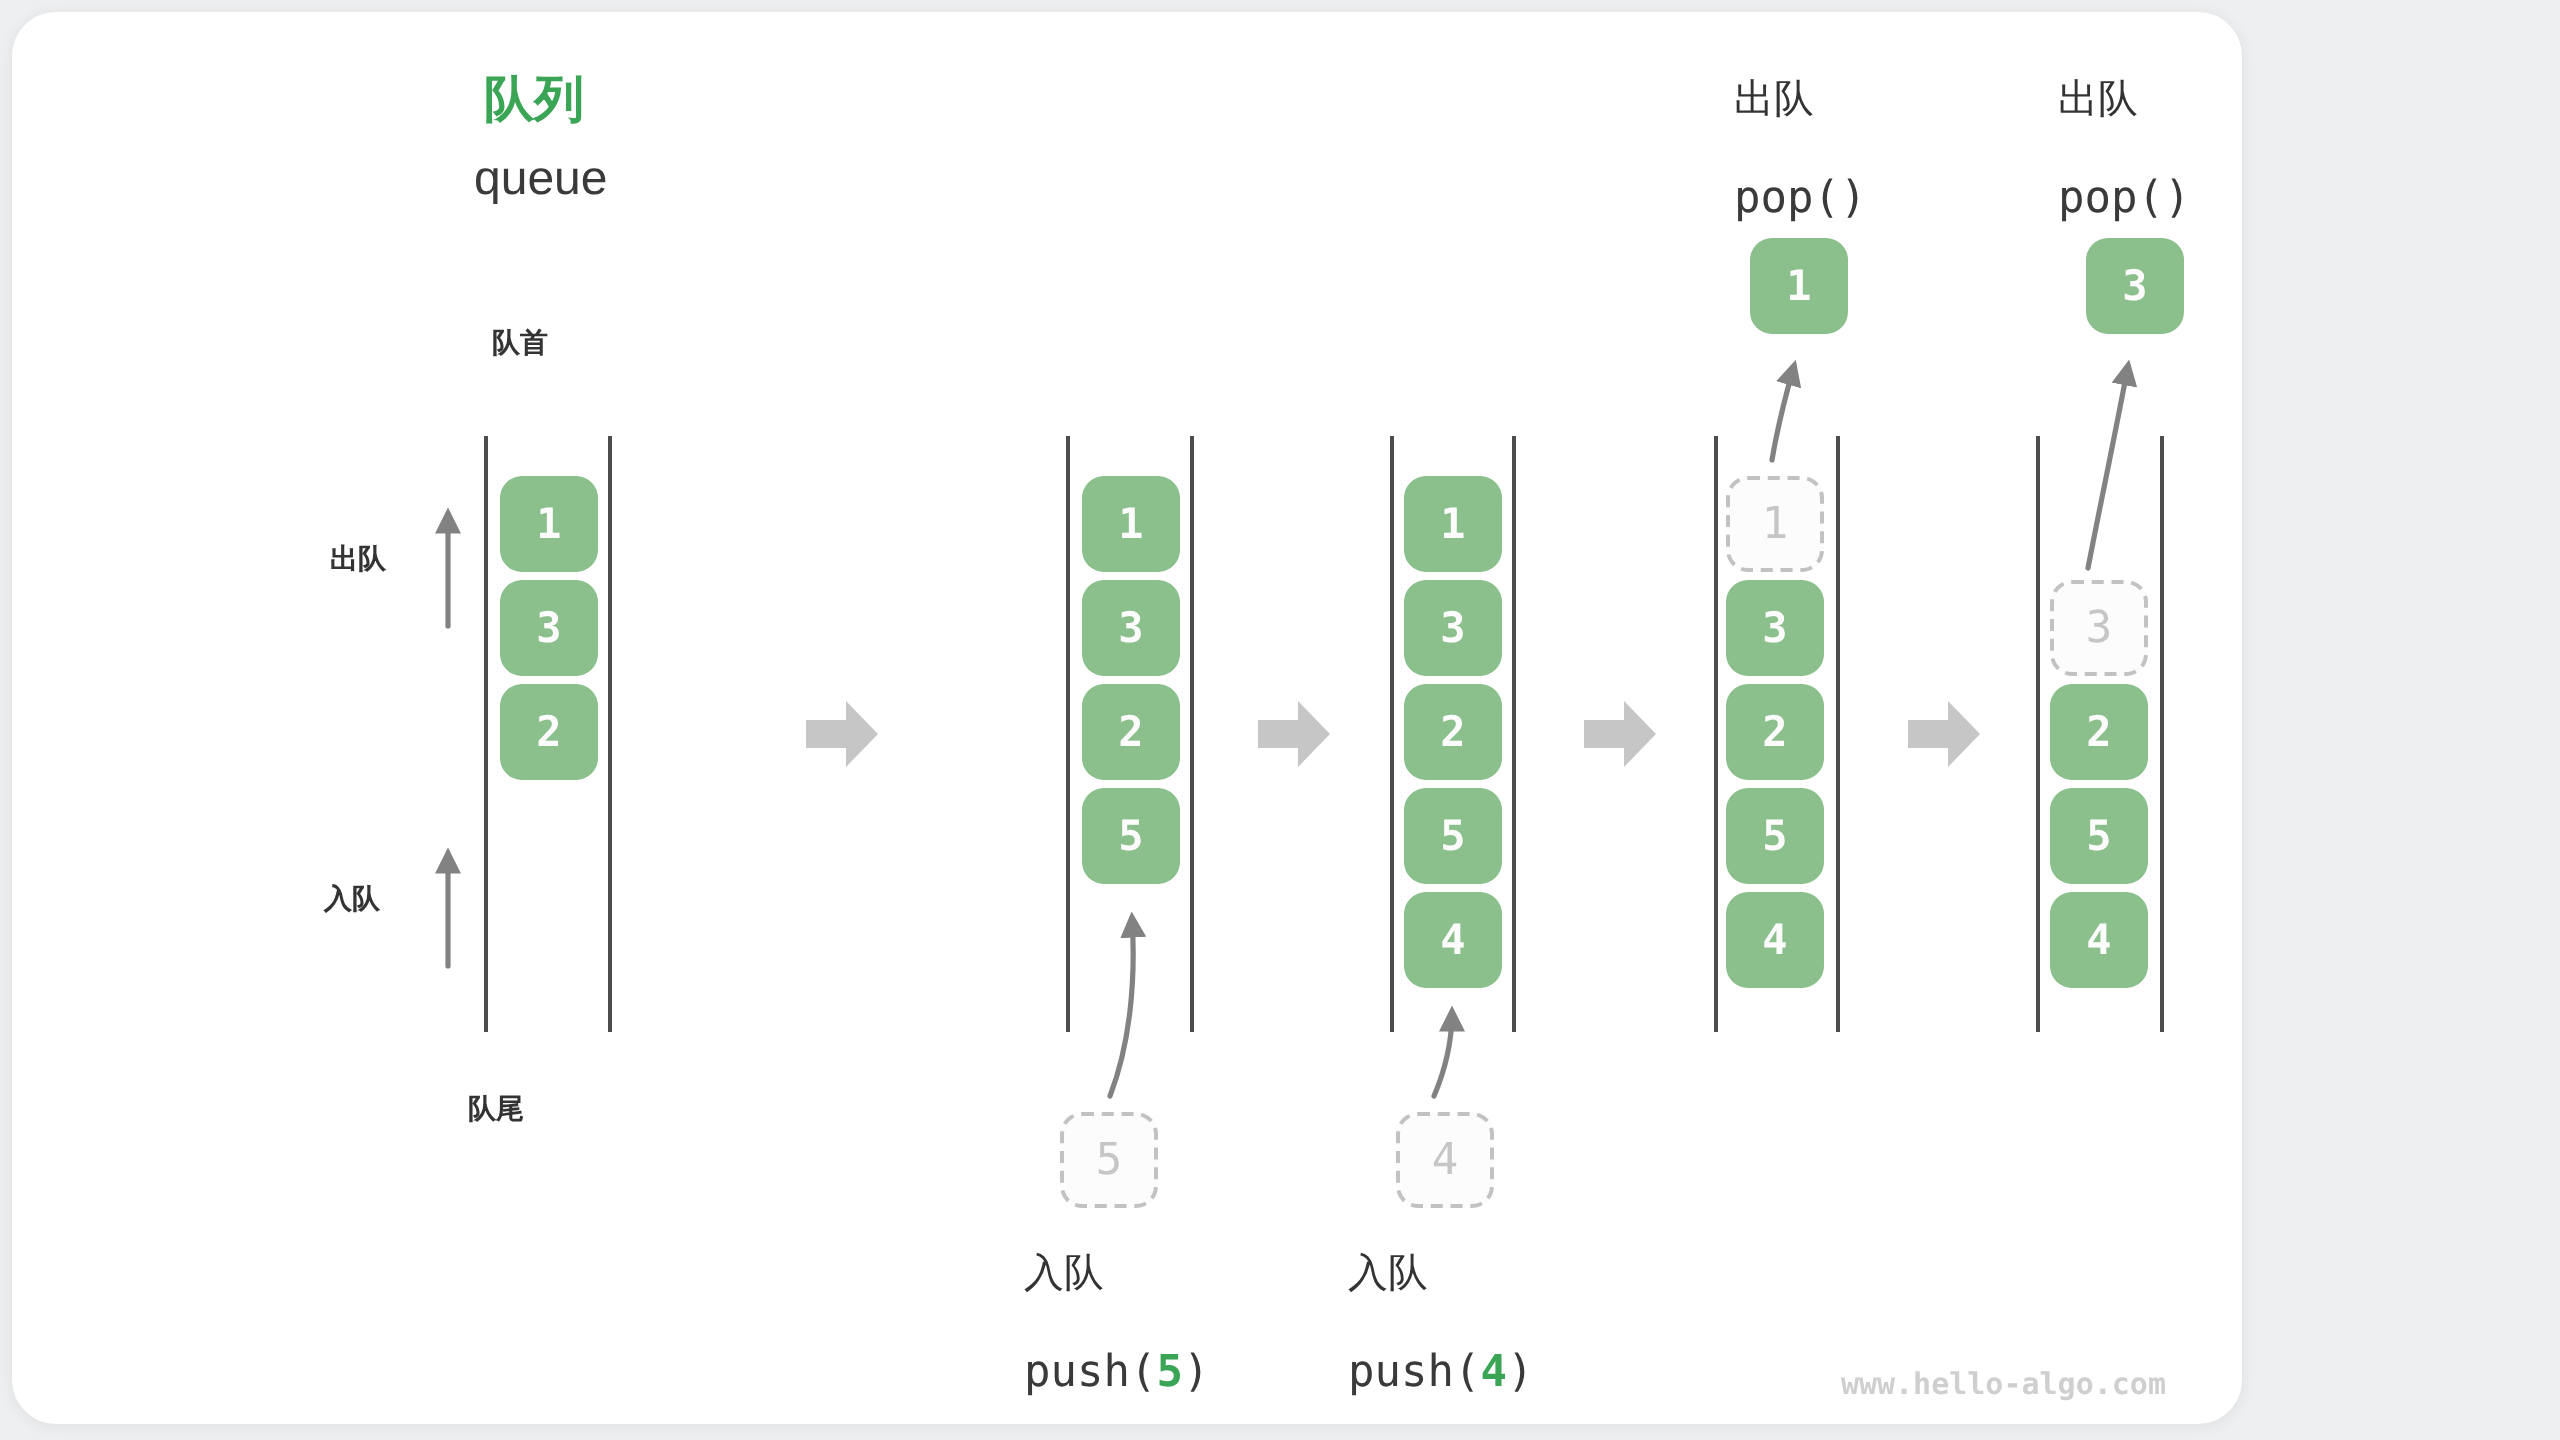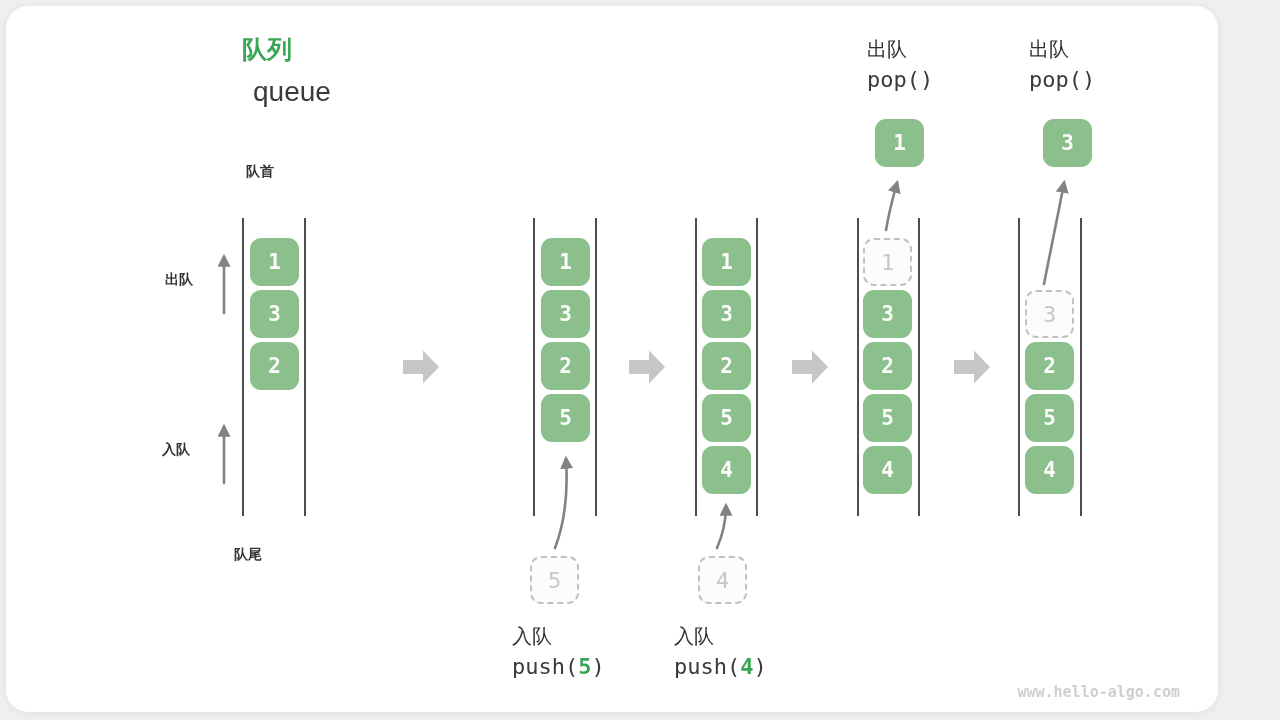--- a/index.html
+++ b/index.html
@@ -9,45 +9,45 @@
     --arrow-gray:#828282;
     --block-arrow-gray:#C6C6C6;
     --ghost-border:#C2C2C2;
     --ghost-text:#C6C6C6;
     --text-dark:#333333;
     --code-dark:#3A3A3A;
     --watermark-gray:#CFCFCF;
   }
   html,body{margin:0;padding:0;width:1280px;height:720px;overflow:hidden;
     background:#EEEFF0;font-family:"Liberation Sans","DejaVu Sans",sans-serif;}
-  .card{position:absolute;left:6px;top:6px;width:1212px;height:706px;
+  .card{position:absolute;left:6px;top:6px;width:1115px;height:706px;
     background:#ffffff;border-radius:22px;box-shadow:0 1px 8px rgba(0,0,0,.07);}
   .abs{position:absolute;}
   .title-zh{left:236px;top:27px;font-size:25px;font-weight:700;color:var(--accent-green);}
-  .title-en{left:247px;top:70px;font-size:28px;color:var(--code-dark);}
+  .title-en{left:231px;top:70px;font-size:24px;color:var(--code-dark);}
   .lbl{font-size:14px;font-weight:700;color:var(--text-dark);}
   .lbl-front{left:240px;top:157px;}
   .lbl-rear{left:228px;top:540px;}
   .lbl-deq{left:159px;top:265px;}
   .lbl-enq{left:156px;top:435px;}
   .vline{position:absolute;width:2px;height:298px;top:212px;background:var(--line-dark);}
   .cell{position:absolute;width:49px;height:48px;border-radius:11px;
     background:var(--cell-green);color:#FCFCFC;display:flex;align-items:center;justify-content:center;
     font-family:"DejaVu Sans Mono","Liberation Mono",monospace;font-size:21px;font-weight:700;}
   .cell.ghost{width:45px;height:44px;background:#FCFCFC;border:2px dashed var(--ghost-border);
     color:var(--ghost-text);font-weight:400;font-size:22px;}
   .c1{left:244px;} .c2{left:535px;} .c3{left:696px;} .c4{left:857px;} .c5{left:1019px;}
   .r1{top:232px;} .r2{top:284px;} .r3{top:336px;} .r4{top:388px;} .r5{top:440px;}
   .staged1{left:524px;top:550px;}
   .staged2{left:692px;top:550px;}
   .popped1{left:869px;top:113px;}
   .popped2{left:1037px;top:113px;}
   .op{position:absolute;}
   .op-zh{font-size:20px;color:var(--text-dark);}
-  .op-code{margin-top:4px;font-family:"DejaVu Sans Mono","Liberation Mono",monospace;
+  .op-code{margin-top:24px;font-family:"DejaVu Sans Mono","Liberation Mono",monospace;
     font-size:22px;color:var(--code-dark);}
   .op-code .arg{color:var(--accent-green);font-weight:700;}
   .op-pop1{left:861px;top:30px;}
   .op-pop2{left:1023px;top:30px;}
   .op-push5{left:506px;top:617px;}
   .op-push4{left:668px;top:617px;}
   svg.arrows{position:absolute;left:0;top:0;width:1280px;height:720px;pointer-events:none;}
   svg.arrows path.thin{stroke:var(--arrow-gray);stroke-width:2.6;fill:none;stroke-linecap:round;}
   svg.arrows .head{fill:var(--arrow-gray);}
   svg.arrows path.block{fill:var(--block-arrow-gray);stroke:none;}

